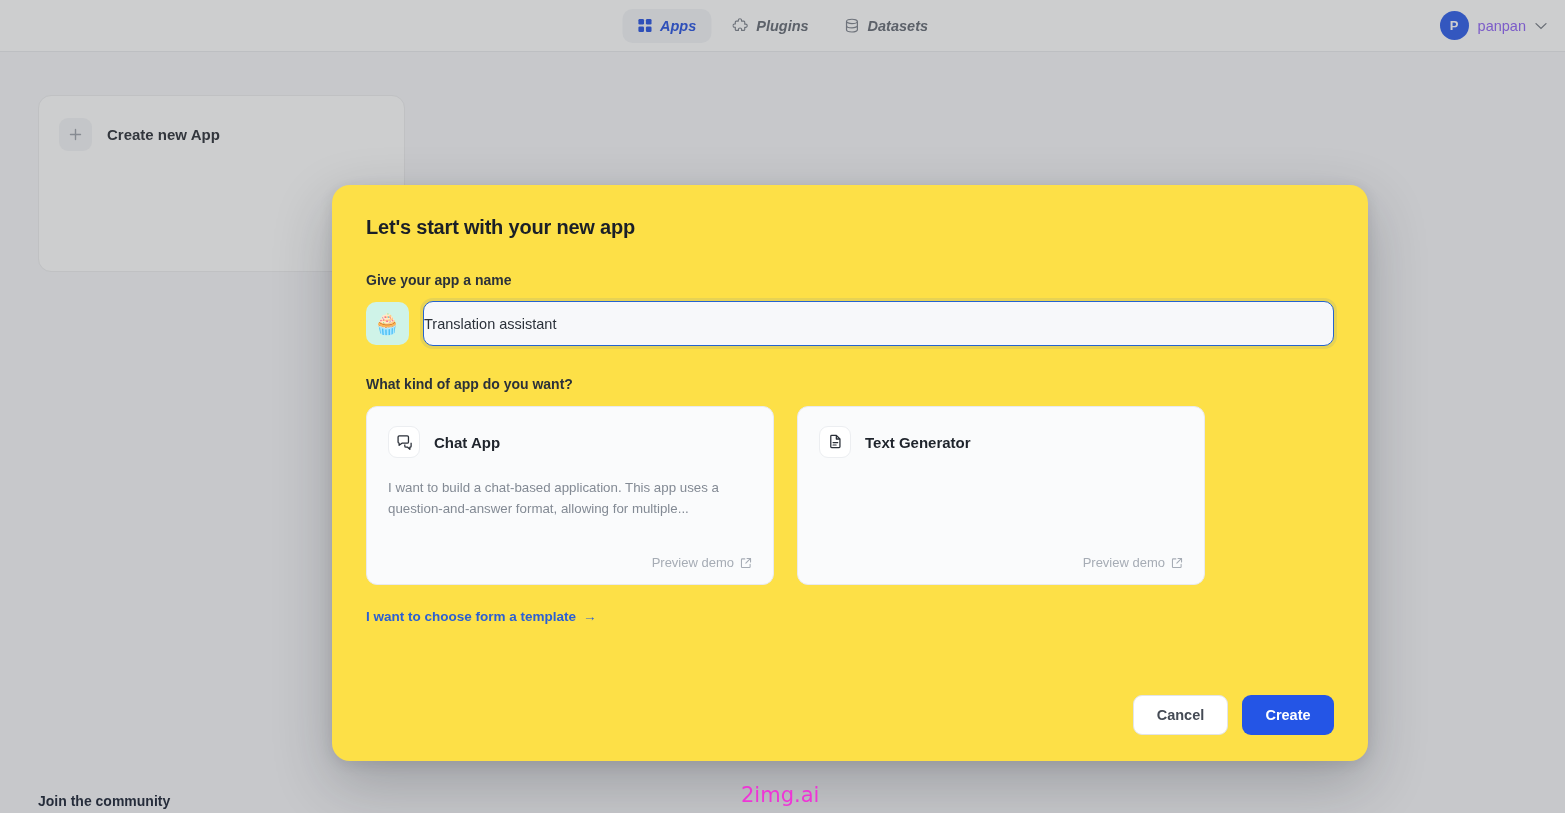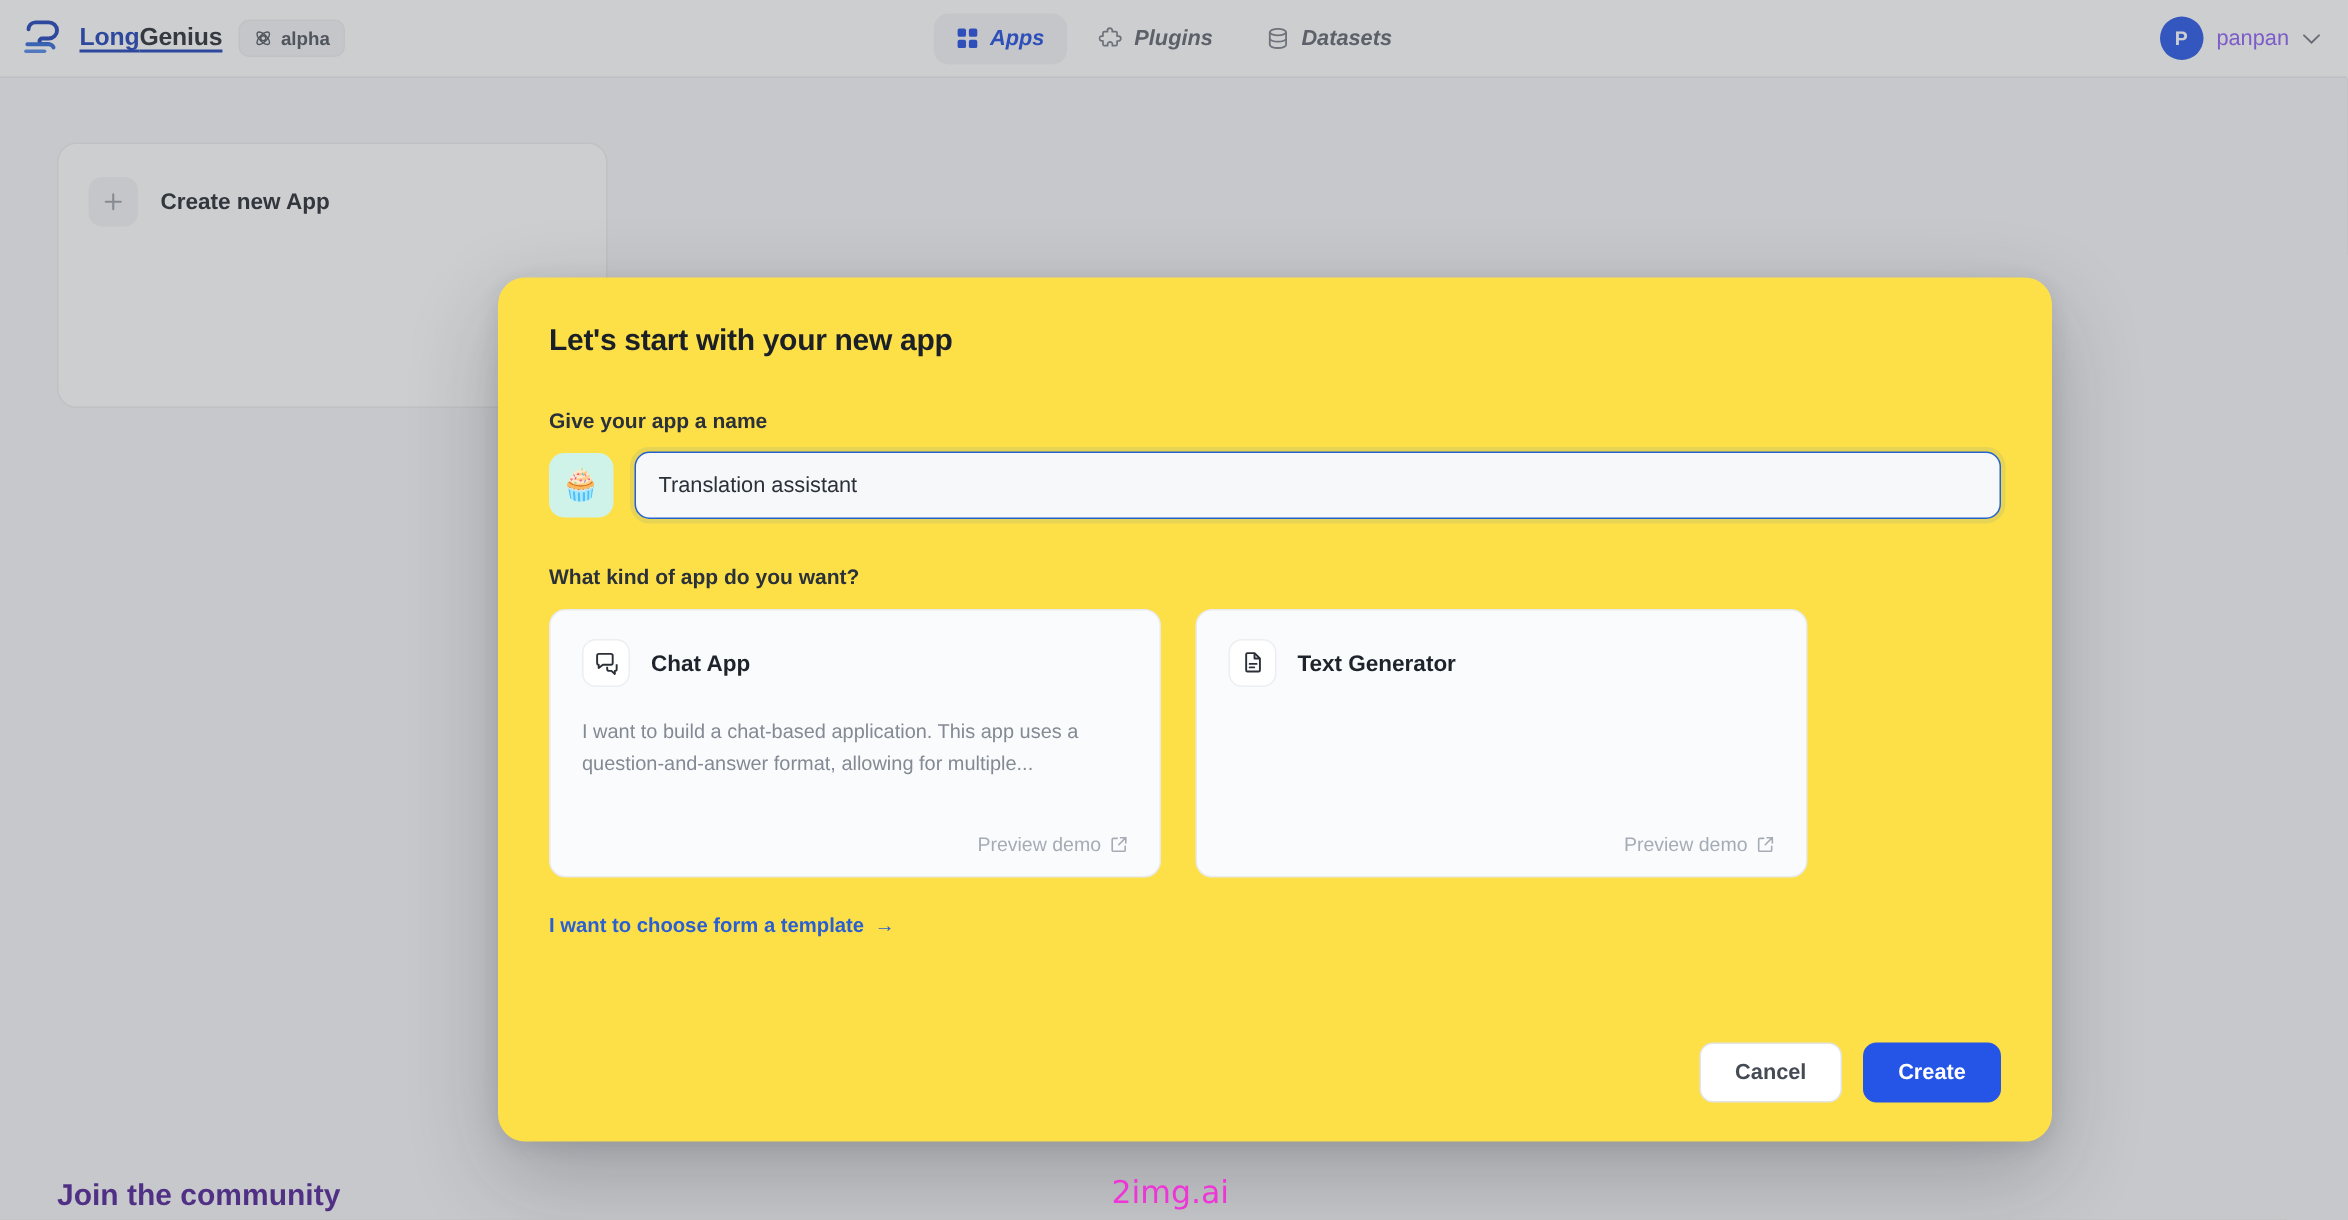--- a/index.html
+++ b/index.html
@@ -173,23 +173,23 @@
   .create-card-label {
     font-size: 15px;
     font-weight: 700;
     color: #22262e;
   }
 
   .community {
     position: absolute;
     left: 38px;
     bottom: 4px;
-    font-size: 20px;
-    font-weight: 700;
-    color: #4c1d95;
+    font-size: 14px;
+    font-weight: 700;
+    color: #0f172a;
     z-index: 3;
     white-space: nowrap;
   }
 
   .watermark {
     position: absolute;
     left: 741px;
     bottom: 6px;
     font-size: 21px;
     color: #ee35d6;
@@ -245,21 +245,21 @@
     cursor: pointer;
   }
 
   .name-input {
     flex: 1;
     height: 45px;
     border-radius: 10px;
     border: 1.5px solid #2463cf;
     background: #f7f8fa;
     box-shadow: 0 0 0 3px rgba(36,99,207,0.10);
-    padding: 0 15px;
+    padding: 0 0;
     font-family: "Liberation Sans", sans-serif;
     font-size: 14.5px;
     color: #2b313a;
     outline: none;
   }
   .name-input::placeholder { color: #9aa0a8; }
 
   .kind-label {
     margin-top: 30px;
     font-size: 14px;
@@ -370,42 +370,20 @@
 </style>
 </head>
 <body>
 
 <div id="page-root">
 
   <div class="page-bg"></div>
 
   <div class="topbar">
 
-    <div class="brand-zone">
-      <span class="brand-logo">
-        <svg width="28" height="28" viewBox="0 0 28 28">
-          <path d="M5 7.5c0-2.6 2.1-4.6 4.7-4.6h8.8c3 0 5.5 2.4 5.5 5.4 0 3-2.5 5.4-5.5 5.4h-4.4c-1 0-1.8.8-1.8 1.8 0 1 .8 1.8 1.8 1.8h4.1" fill="none" stroke="#1b3fb8" stroke-width="2.6" stroke-linecap="round"></path>
-          <path d="M4.2 17.5h14.2c1.5 0 2.8.9 3.3 2.2" fill="none" stroke="#2e66d8" stroke-width="2.6" stroke-linecap="round"></path>
-          <path d="M3.3 22.2h12.4" fill="none" stroke="#4f86ea" stroke-width="2.4" stroke-linecap="round"></path>
-        </svg>
-      </span>
-
-      <span class="brand-name"><span>Long</span><span class="g">Genius</span></span>
-
-      <span class="alpha-badge">
-        <span>
-          <svg width="13" height="13" viewBox="0 0 16 16">
-            <circle cx="8" cy="8" r="2.1" fill="none" stroke="#4d535d" stroke-width="1.2"></circle>
-            <ellipse cx="8" cy="8" rx="6.6" ry="3" fill="none" stroke="#4d535d" stroke-width="1.1" transform="rotate(45 8 8)"></ellipse>
-            <ellipse cx="8" cy="8" rx="6.6" ry="3" fill="none" stroke="#4d535d" stroke-width="1.1" transform="rotate(-45 8 8)"></ellipse>
-          </svg>
-        </span>
-        <span>alpha</span>
-      </span>
-    </div>
 
     <div class="nav-center">
 
       <div class="nav-item active">
         <span>
           <svg width="15" height="15" viewBox="0 0 16 16">
             <rect x="1" y="1" width="6" height="6" rx="1.4" fill="#1c4ae0"></rect>
             <rect x="9" y="1" width="6" height="6" rx="1.4" fill="#1c4ae0"></rect>
             <rect x="1" y="9" width="6" height="6" rx="1.4" fill="#1c4ae0"></rect>
             <rect x="9" y="9" width="6" height="6" rx="1.4" fill="#1c4ae0"></rect>

